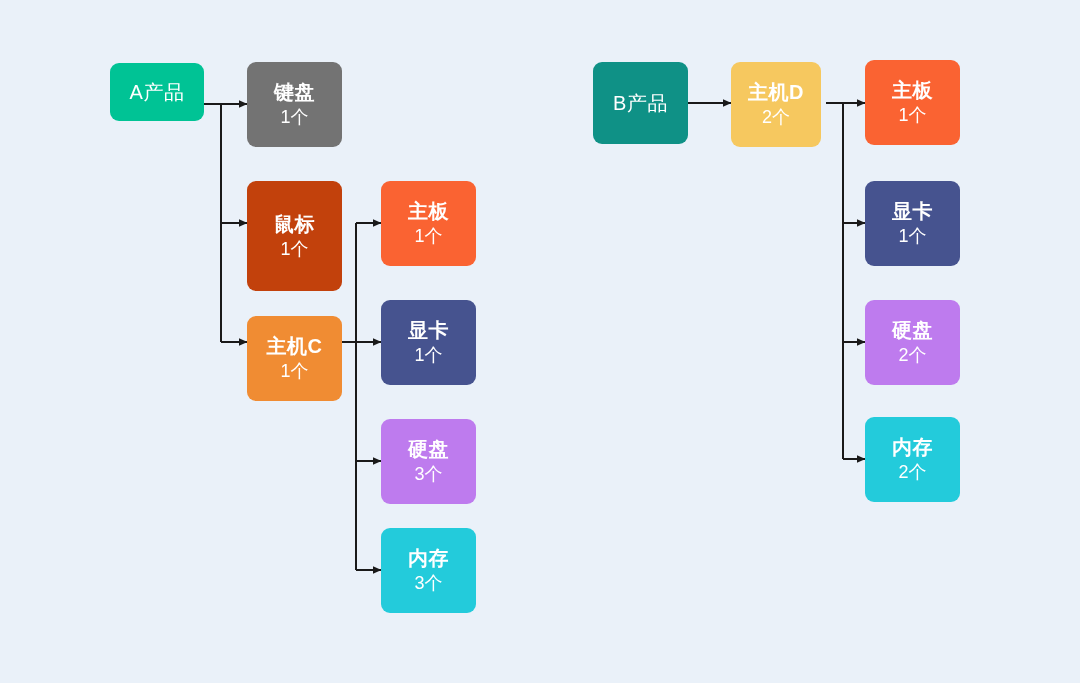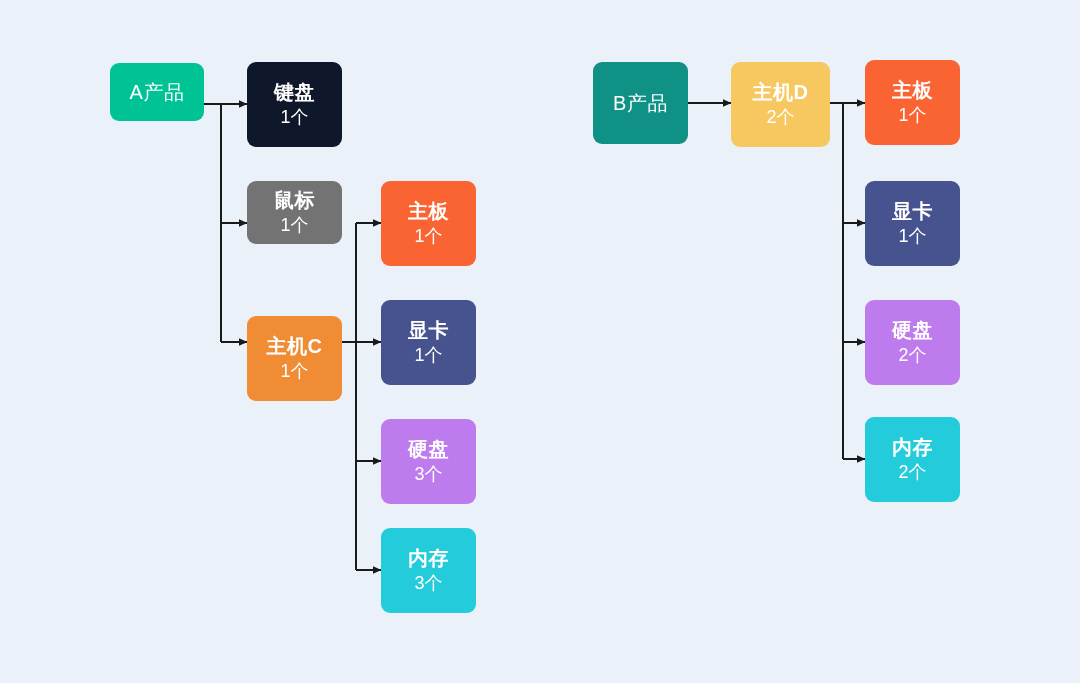--- a/index.html
+++ b/index.html
@@ -88,25 +88,25 @@
         <line x1="843" y1="103" x2="865" y2="103" stroke="#1a1a1a" stroke-width="2" marker-end="url(#arrowhead)"></line>
         <line x1="843" y1="223" x2="865" y2="223" stroke="#1a1a1a" stroke-width="2" marker-end="url(#arrowhead)"></line>
         <line x1="843" y1="342" x2="865" y2="342" stroke="#1a1a1a" stroke-width="2" marker-end="url(#arrowhead)"></line>
         <line x1="843" y1="459" x2="865" y2="459" stroke="#1a1a1a" stroke-width="2" marker-end="url(#arrowhead)"></line>
       </g>
   </svg>
   <div id="node-layer">
       <div class="node root" style="left: 110px; top: 63px; width: 94px; height: 58px; background: rgb(0, 195, 149);">
         <div class="title plain">A产品</div>
       </div>
-      <div class="node" style="left: 247px; top: 62px; width: 95px; height: 85px; background: #0f172a;">
+      <div class="node" style="left: 247px; top: 62px; width: 95px; height: 85px; background: #737373;">
         <div class="title">键盘</div>
         <div class="qty">1个</div>
       </div>
-      <div class="node" style="left: 247px; top: 181px; width: 95px; height: 63px; background: #737373;">
+      <div class="node" style="left: 247px; top: 181px; width: 95px; height: 110px; background: #c2410c;">
         <div class="title">鼠标</div>
         <div class="qty">1个</div>
       </div>
       <div class="node" style="left: 247px; top: 300px; width: 95px; height: 85px; background: rgb(240, 140, 51); margin-top: 16px;">
         <div class="title">主机C</div>
         <div class="qty">1个</div>
       </div>
       <div class="node" style="left: 381px; top: 181px; width: 95px; height: 85px; background: rgb(250, 99, 50);">
         <div class="title">主板</div>
         <div class="qty">1个</div>
@@ -119,21 +119,21 @@
         <div class="title">硬盘</div>
         <div class="qty">3个</div>
       </div>
       <div class="node" style="left: 381px; top: 528px; width: 95px; height: 85px; background: rgb(35, 203, 219);">
         <div class="title">内存</div>
         <div class="qty">3个</div>
       </div>
       <div class="node root" style="left: 593px; top: 62px; width: 95px; height: 82px; background: rgb(15, 145, 134);">
         <div class="title plain">B产品</div>
       </div>
-      <div class="node" style="left: 731px; top: 62px; width: 99px; height: 85px; background: rgb(246, 200, 95);">
+      <div class="node" style="left: 731px; top: 62px; width: 90px; height: 85px; background: rgb(246, 200, 95);">
         <div class="title">主机D</div>
         <div class="qty">2个</div>
       </div>
       <div class="node" style="left: 865px; top: 60px; width: 95px; height: 85px; background: rgb(250, 99, 50);">
         <div class="title">主板</div>
         <div class="qty">1个</div>
       </div>
       <div class="node" style="left: 865px; top: 181px; width: 95px; height: 85px; background: rgb(70, 83, 143);">
         <div class="title">显卡</div>
         <div class="qty">1个</div>

